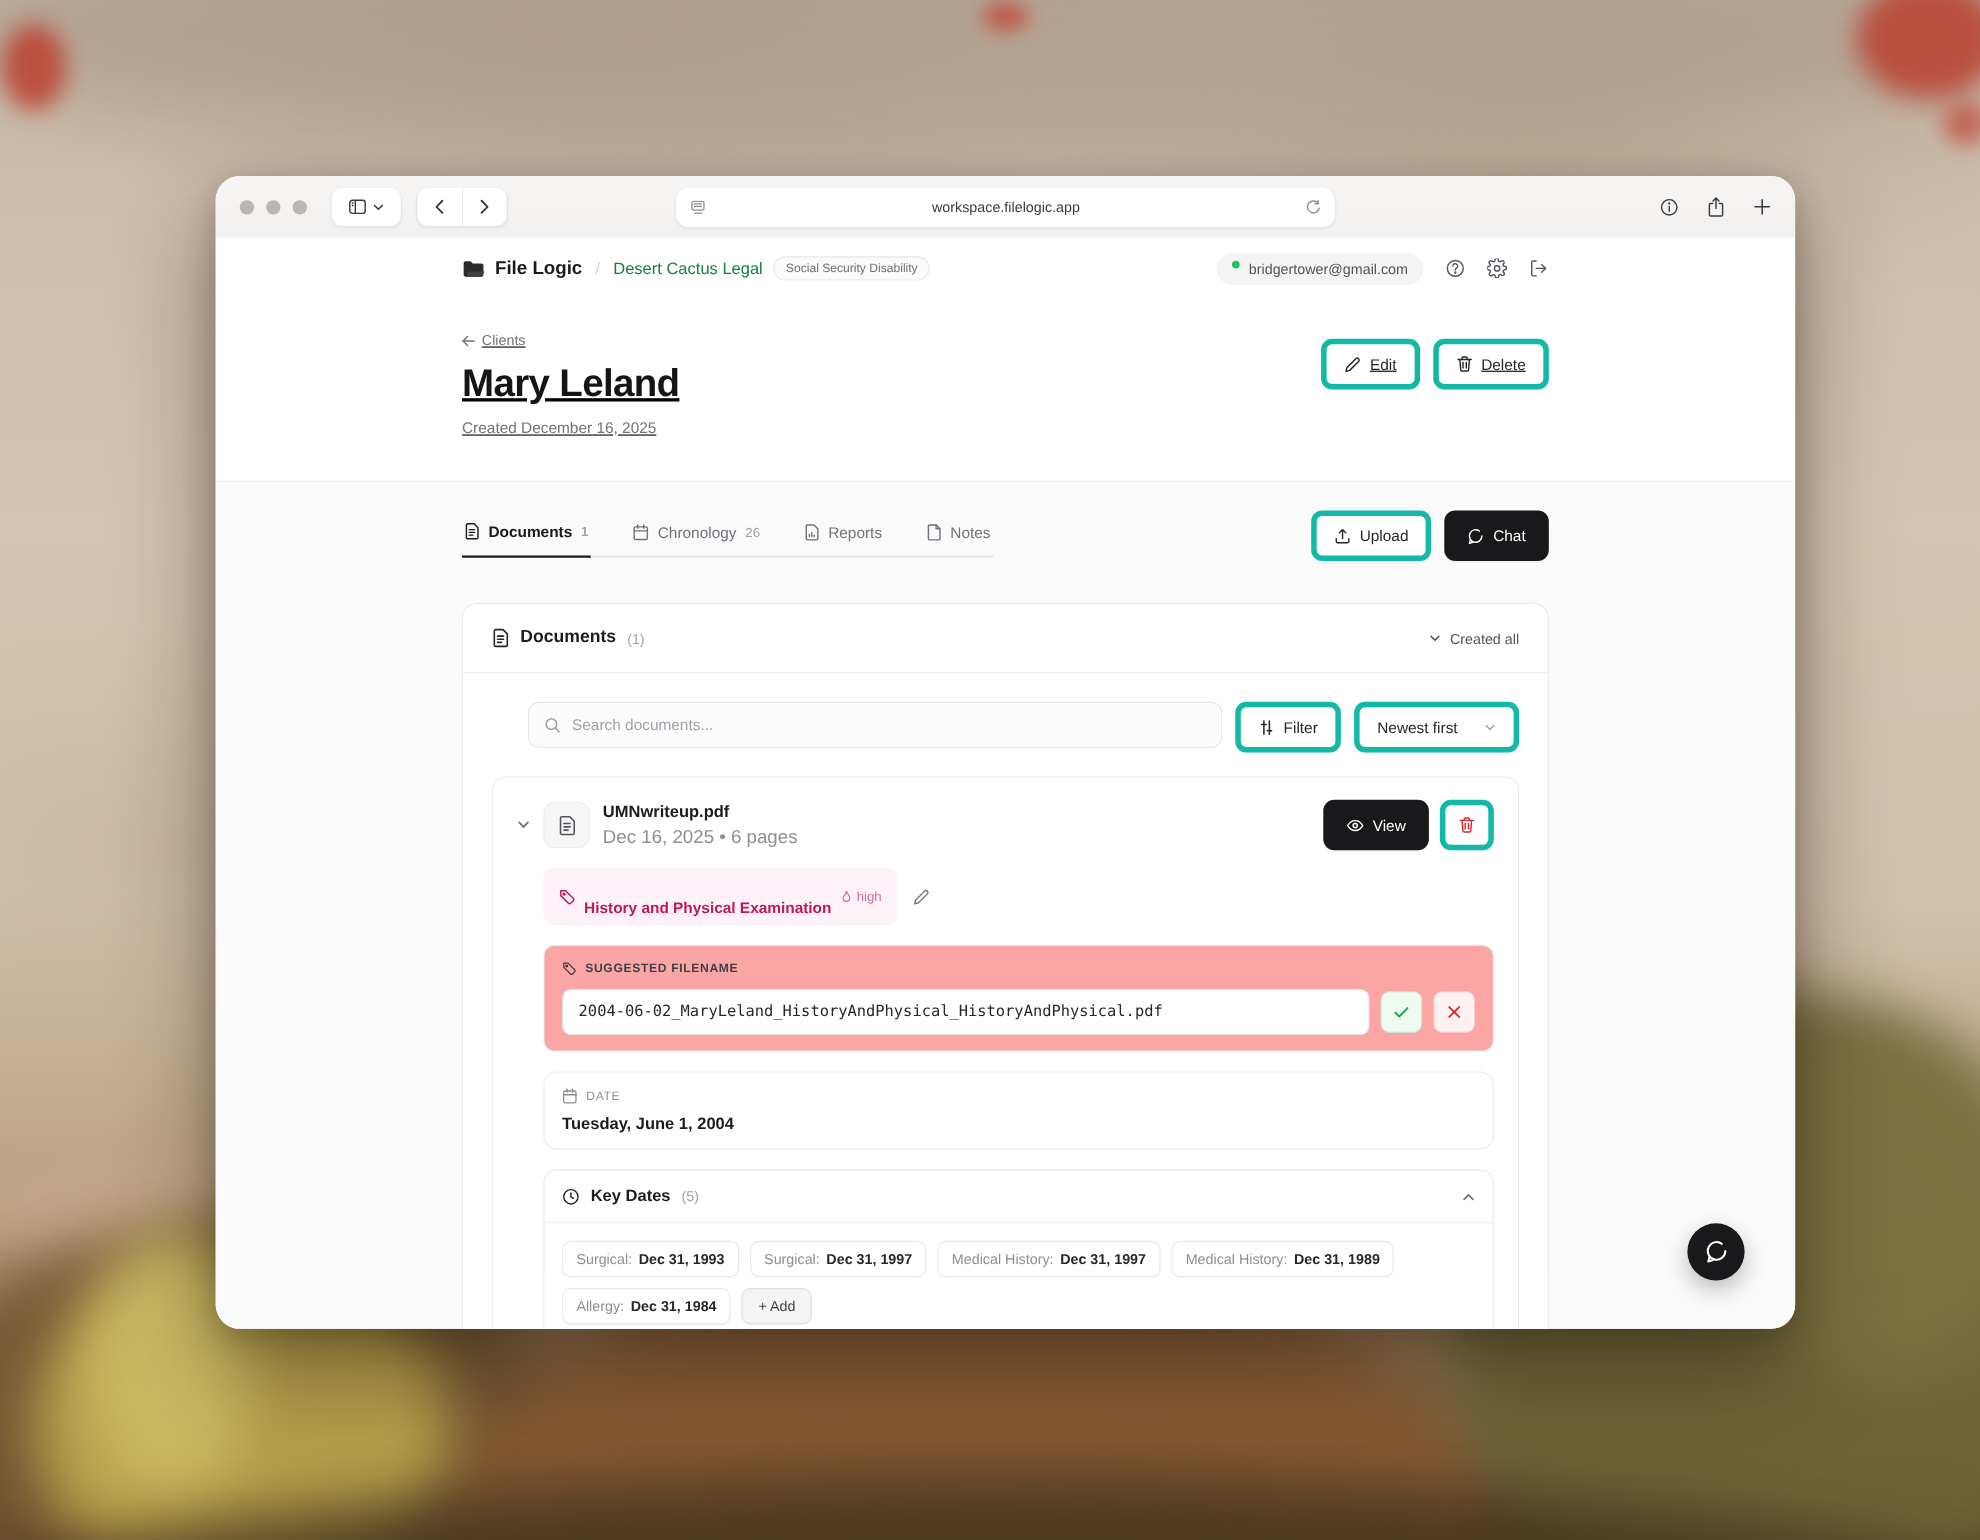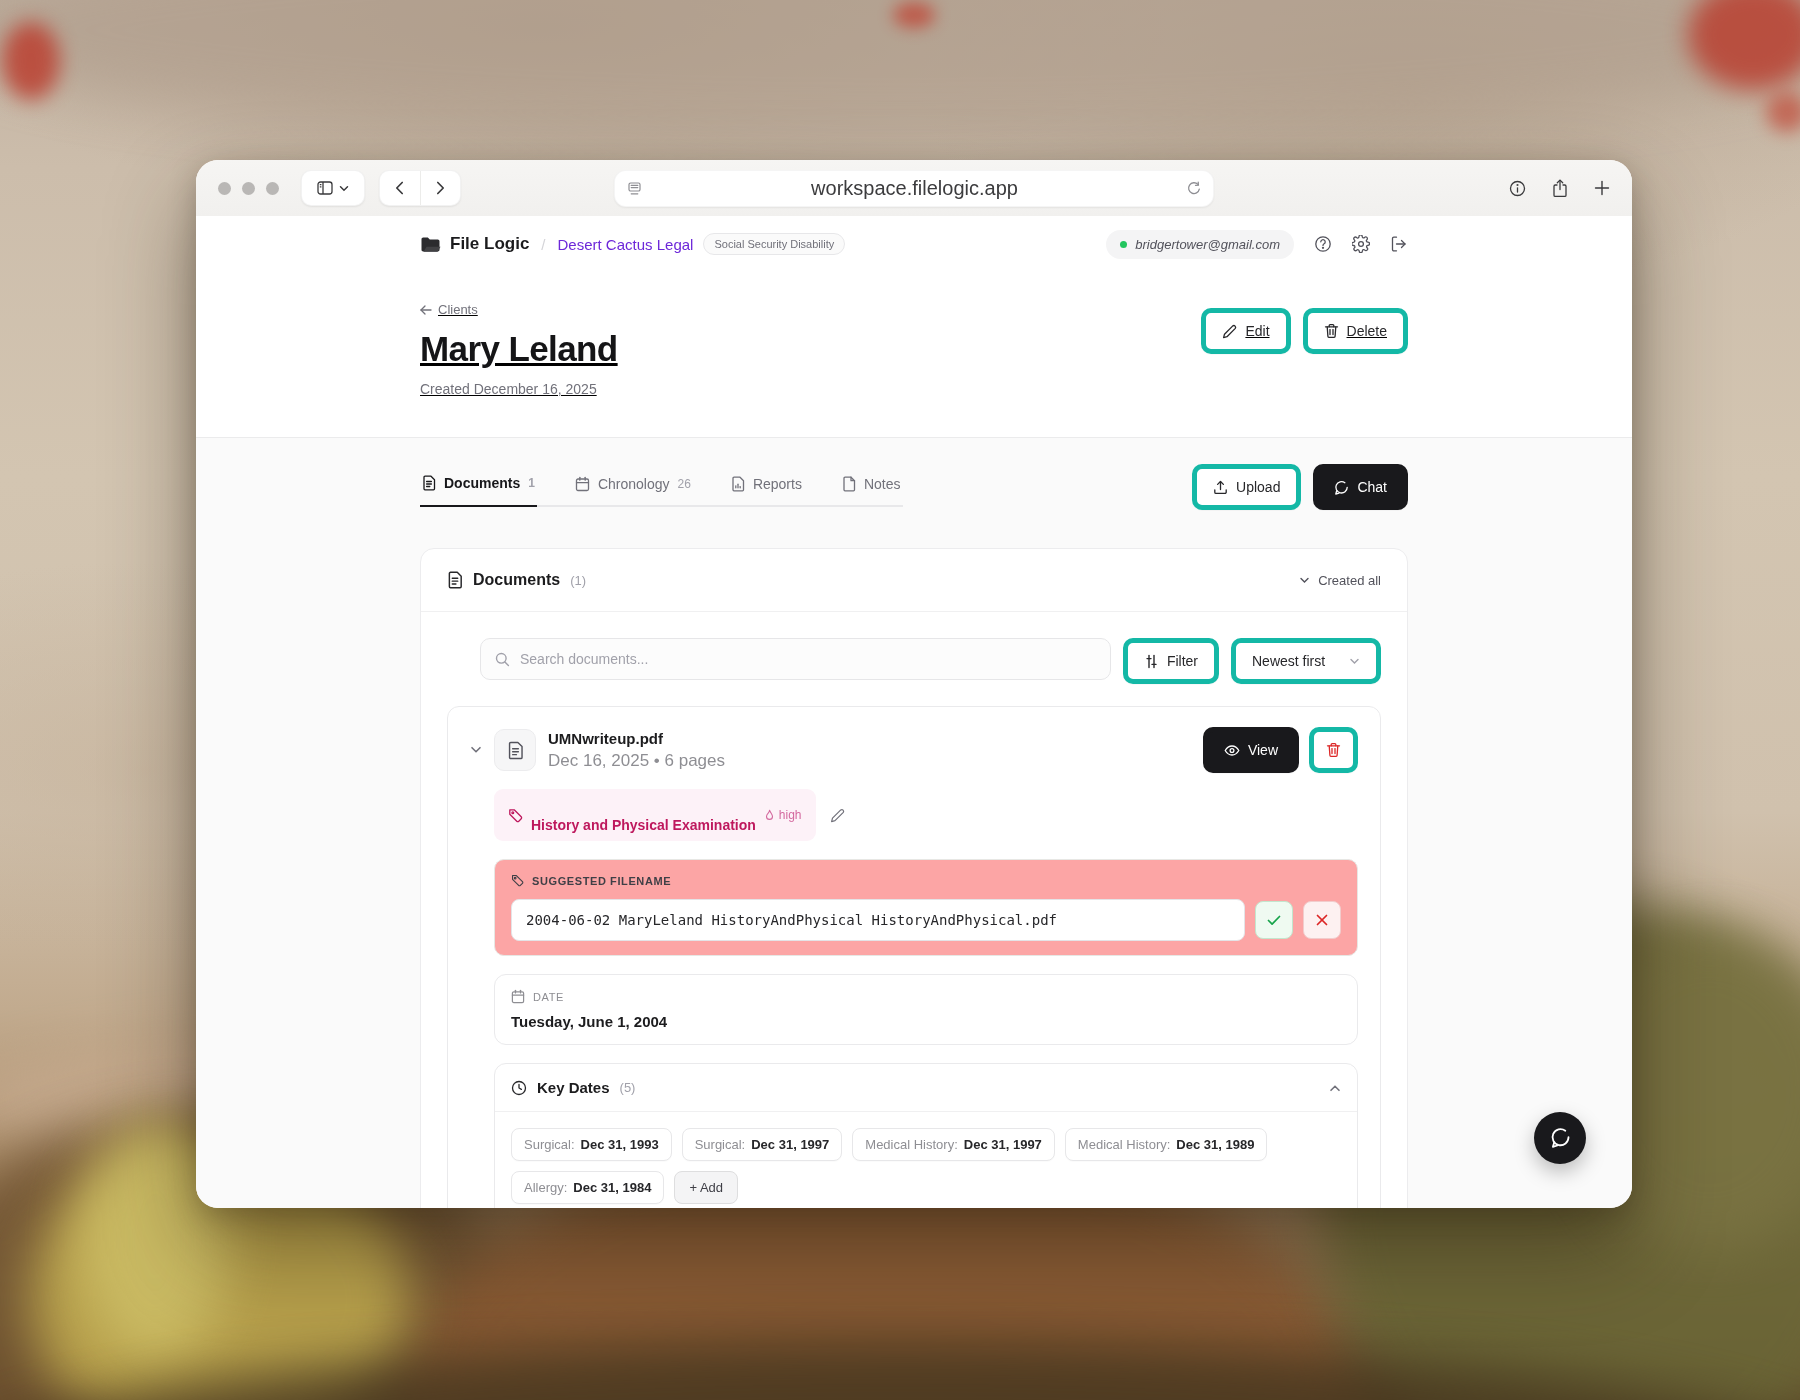--- a/index.html
+++ b/index.html
@@ -41,37 +41,37 @@
   .tl { width:13px; height:13px; border-radius:50%; background:#b9b7b5; border:none; }
   .cpill { background:#fff; border:1px solid rgba(0,0,0,.05); box-shadow:0 1px 2px rgba(0,0,0,.07);
     border-radius:10px; height:36px; display:flex; align-items:center; justify-content:center; color:#3a3a3c; }
   .sidebar-btn { width:64px; gap:6px; margin-right:14px; cursor:pointer; }
   .nav-btns { width:82px; margin-right:10px; }
   .nav-half { flex:1; height:100%; display:flex; align-items:center; justify-content:center; background:none; border:none; color:#3a3a3c; cursor:pointer; }
   .nav-half + .nav-half { border-left:1px solid #ececea; }
   .urlbar { position:absolute; left:50%; transform:translateX(-50%); top:10px; width:600px; height:37px;
     background:#fff; border:1px solid rgba(0,0,0,.04); box-shadow:0 1px 2px rgba(0,0,0,.06);
     border-radius:12px; display:flex; align-items:center; padding:0 12px; }
-  .url-text { flex:1; text-align:center; font-size:20px; color:#3c3c3e; }
+  .url-text { flex:1; text-align:center; font-size:13px; color:#3c3c3e; }
   .chrome-right { margin-left:auto; display:flex; align-items:center; gap:26px; color:#3a3a3c; }
   .icon-btn { background:none; border:none; color:#3a3a3c; display:flex; align-items:center; cursor:pointer; padding:0; }
 
   .container { width:988px; margin:0 auto; }
 
   
   .appbar { background:#fff; }
   .appbar-inner { height:56px; display:flex; align-items:center; }
   .brand { display:flex; align-items:center; gap:9px; font-size:17px; font-weight:700; color:#1b1b1d; }
   .crumb-sep { color:#d4d4d8; font-size:15px; margin:0 12px; }
-  .workspace { font-size:15px; font-weight:500; color:#6d28d9; }
+  .workspace { font-size:15px; font-weight:500; color:#15803d; }
   .ws-badge { margin-left:10px; font-size:11px; color:#71717a; border:1px solid #e7e7e9; background:#fafafa;
     border-radius:999px; padding:4px 10px; }
   .appbar-right { margin-left:auto; display:flex; align-items:center; gap:20px; }
-  .email-pill { display:flex; align-items:center; gap:8px; background:#f4f4f5; border-radius:999px;
-    padding:7px 14px; font-size:13px; color:#52525b;font-style:italic; }
+  .email-pill { display:flex; gap:8px; background:#f4f4f5; border-radius:999px;
+    padding:7px 14px; font-size:13px; color:#52525b; }
   .green-dot { width:7px; height:7px; border-radius:50%; background:#22c55e; }
   .hdr-ic { background:none; border:none; color:#52525b; cursor:pointer; display:flex; padding:0; }
 
   
   .hero { background:#fff; border-bottom:1px solid #ebebec; }
   .hero-inner { padding:30px 0 40px; display:flex;text-decoration:underline; }
   .back-link { display:flex; align-items:center; gap:6px; font-size:13px; color:#71717a; background:none; border:none; cursor:pointer; }
   .client-name { font-size:35px; font-weight:800; letter-spacing:-.6px; color:#151517; margin-top:12px; }
   .created { font-size:14px; color:#71717a; margin-top:12px; }
   .hero-actions { margin-left:auto; display:flex; gap:12px; align-self:flex-start; margin-top:6px; }

